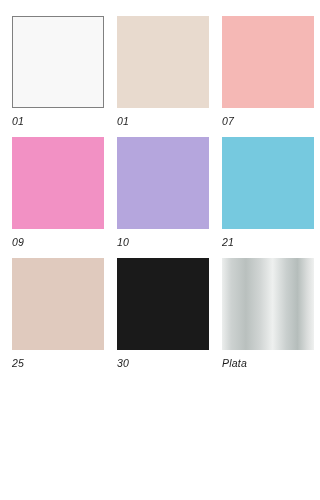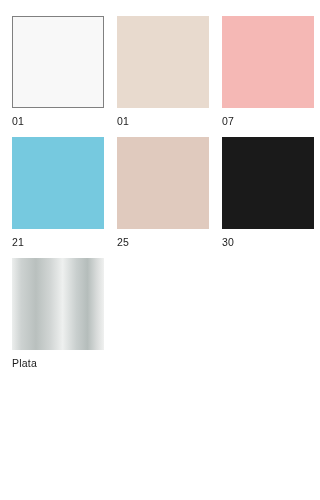--- a/index.html
+++ b/index.html
@@ -22,20 +22,21 @@
     grid-template-columns: repeat(3, 92px);
     grid-template-rows: repeat(4, 1fr);
     column-gap: 13px;
     row-gap: 0px;
     align-content: start;
   }
   .swatch-cell {
     display: flex;
     flex-direction: column;
     align-items: flex-start;
+    font-style: italic;
   }
   .swatch-chip {
     width: 92px;
     height: 92px;
     box-sizing: border-box;
     flex: 0 0 auto;
   }
   .swatch-chip.bordered {
     border: 1px solid #808080;
   }
@@ -62,21 +63,29 @@
     <div class="swatch-chip" style="background: rgb(232, 218, 206);"></div>
     <div class="swatch-label">01</div>
   </div>
 
   <div class="swatch-cell">
     <div class="swatch-chip" style="background: rgb(245, 184, 181);"></div>
     <div class="swatch-label">07</div>
   </div>
 
 
+  <div class="swatch-cell">
+    <div class="swatch-chip" style="background: rgb(242, 145, 196);"></div>
+    <div class="swatch-label">09</div>
+  </div>
 
+  <div class="swatch-cell">
+    <div class="swatch-chip" style="background: rgb(181, 166, 221);"></div>
+    <div class="swatch-label">10</div>
+  </div>
 
   <div class="swatch-cell">
     <div class="swatch-chip" style="background: rgb(118, 201, 223);"></div>
     <div class="swatch-label">21</div>
   </div>
 
   <div class="swatch-cell">
     <div class="swatch-chip" style="background: rgb(224, 202, 190);"></div>
     <div class="swatch-label">25</div>
   </div>

